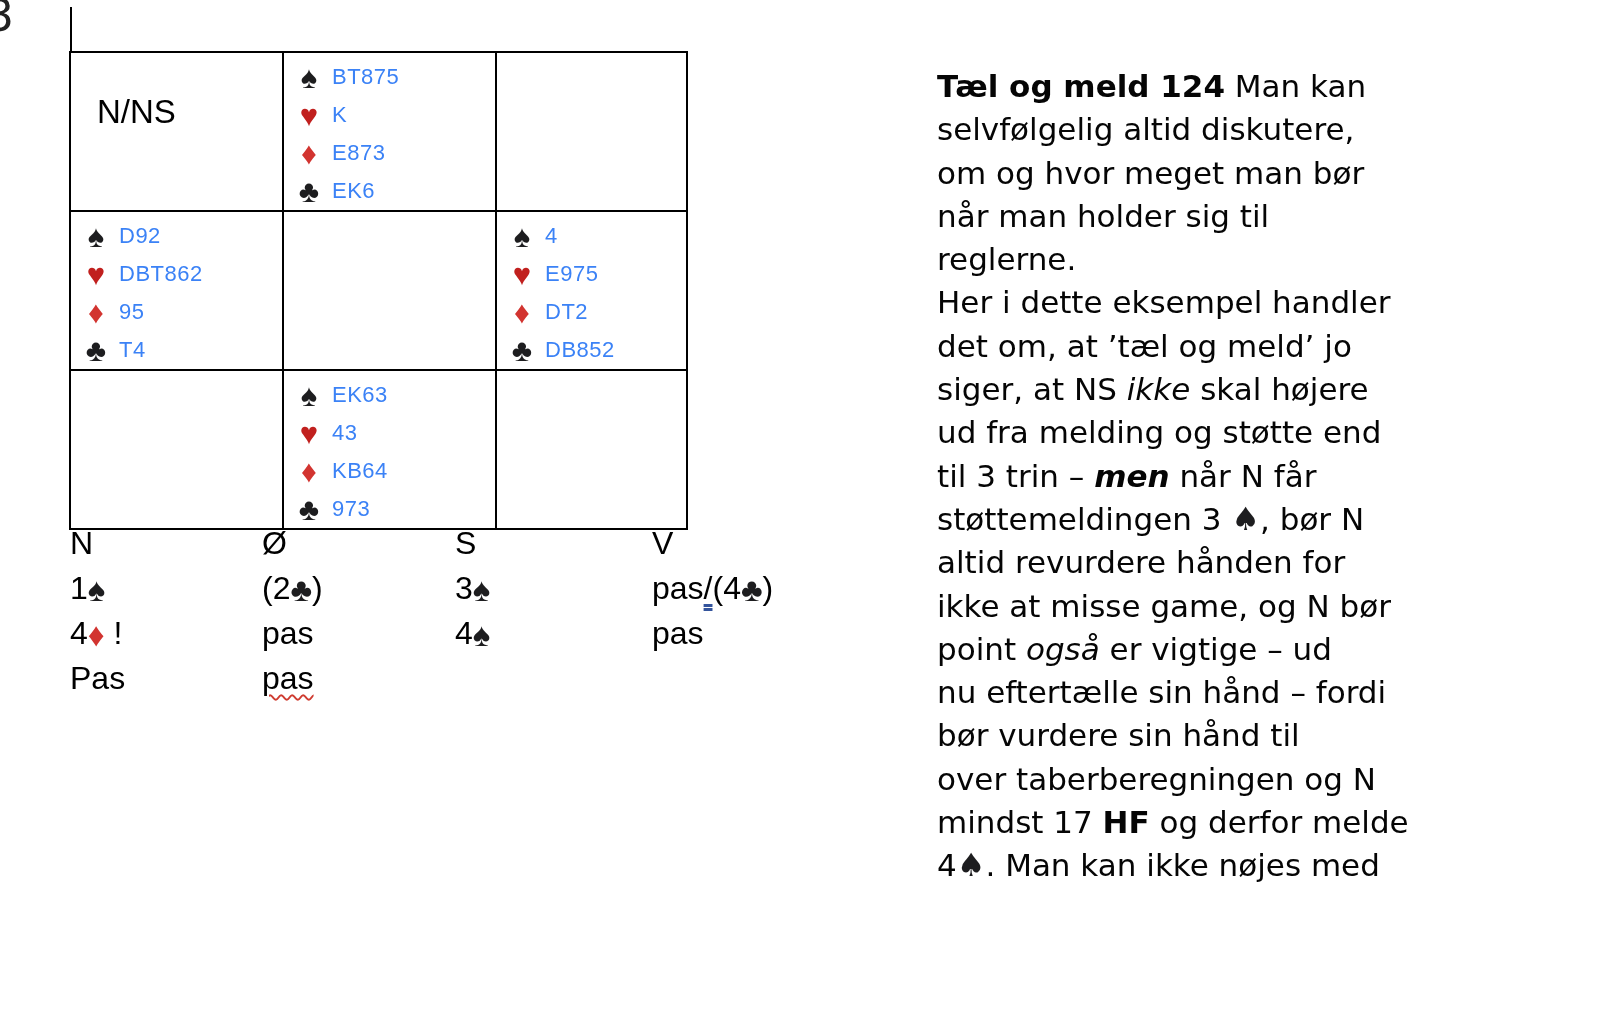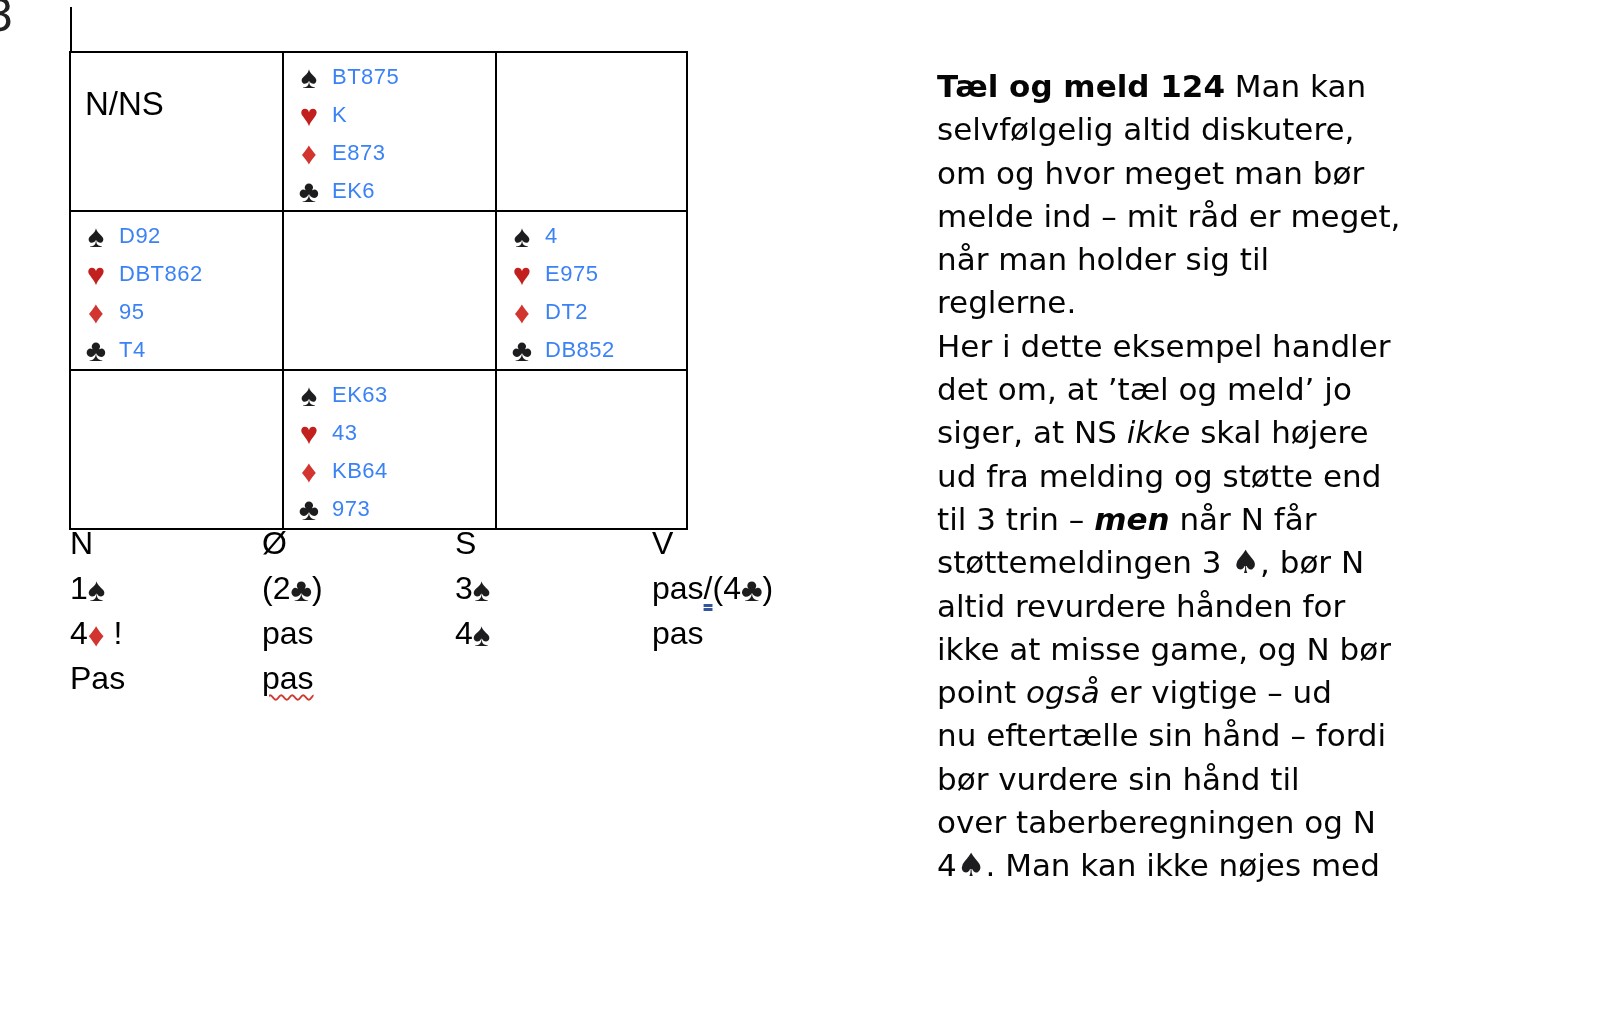--- a/index.html
+++ b/index.html
@@ -35,22 +35,22 @@
     padding: 0; vertical-align: top;
   }
   .col-a { width: 211px; }
   .col-b { width: 211px; }
   .col-c { width: 189px; }
   .row-1 td { height: 150px; }
   .row-2 td { height: 154px; }
   .row-3 td { height: 150px; }
 
   .vuln {
-    padding: 32px 0 0 14px;
-    font-size: 33px; color: #000;
+    padding: 40px 0 0 14px;
+    font-size: 33px; color: #000; margin-left: 12px;
   }
 
   .hand { padding: 5px 0 0 10px; }
   .hand-row { height: 38px; display: flex; align-items: center; white-space: nowrap; }
   .suit {
     font-size: 31px; line-height: 1;
     min-width: 30px; text-align: center; display: inline-block;
   }
   .cards {
     font-size: 22px; color: #3b82f6; margin-left: 8px;
@@ -215,29 +215,29 @@
     <div class="bid-cell"><span>Pas</span></div>
     <div class="bid-cell"><span class="red-squiggle">pas</span></div>
     <div class="bid-cell"></div>
     <div class="bid-cell"></div>
   </div>
 
 <div class="article" id="article">
     <div class="line"><span class="seg-b">Tæl og meld 124</span><span> Man kan</span></div>
     <div class="line"><span>selvfølgelig altid diskutere,</span></div>
     <div class="line"><span>om og hvor meget man bør</span></div>
-    <div class="line"><span>melde ind – mit råd er meget,</span></div>
     <div class="line"><span>når man holder sig til</span></div>
     <div class="line"><span>reglerne.</span></div>
     <div class="line"><span>Her i dette eksempel handler</span></div>
     <div class="line"><span>det om, at ’tæl og meld’ jo</span></div>
     <div class="line"><span>siger, at NS </span><span class="seg-i">ikke</span><span> skal højere</span></div>
     <div class="line"><span>ud fra melding og støtte end</span></div>
     <div class="line"><span>til 3 trin – </span><span class="seg-b seg-i">men</span><span> når N får</span></div>
     <div class="line"><span>støttemeldingen 3 </span><span class="inline-suit" style="color: rgb(29, 29, 31);">♠</span><span>, bør N</span></div>
     <div class="line"><span>altid revurdere hånden for</span></div>
     <div class="line"><span>ikke at misse game, og N bør</span></div>
     <div class="line"><span>point </span><span class="seg-i">også</span><span> er vigtige – ud</span></div>
     <div class="line"><span>nu eftertælle sin hånd – fordi</span></div>
     <div class="line"><span>bør vurdere sin hånd til</span></div>
     <div class="line"><span>over taberberegningen og N</span></div>
+    <div class="line"><span>mindst 17 </span><span class="seg-b">HF</span><span> og derfor melde</span></div>
     <div class="line"><span>4</span><span class="inline-suit" style="color: rgb(29, 29, 31);">♠</span><span>. Man kan ikke nøjes med</span></div>
   </div>
 
 </body></html>

